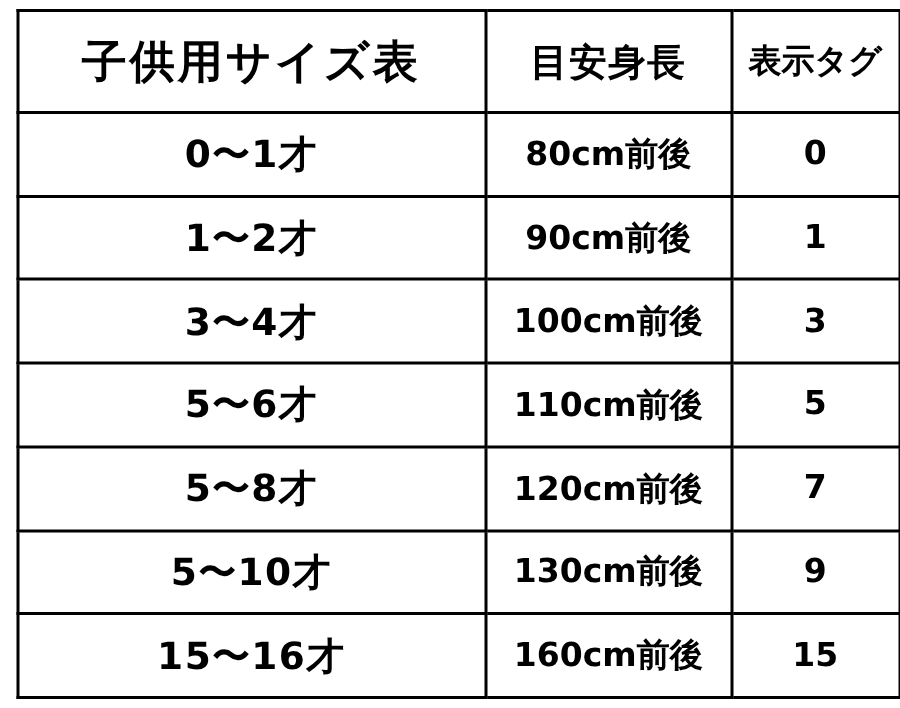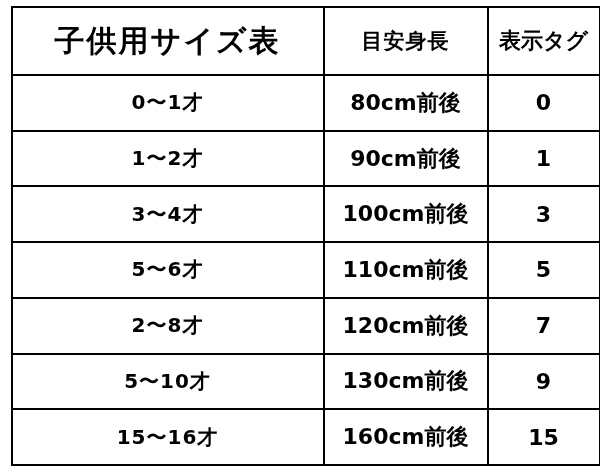--- a/index.html
+++ b/index.html
@@ -45,34 +45,34 @@
   thead th {
     height: 66px;
     font-size: 28px;
     letter-spacing: 1px;
   }
   thead th.head-age {
     font-size: 30px;
     letter-spacing: 2px;
   }
   thead th.head-height {
-    font-size: 21px;
+    font-size: 25px;
     letter-spacing: 1px;
     margin-top: 42px;
   }
   thead th.head-tag {
     font-size: 22px;
     letter-spacing: 0px;
   }
   tbody td {
     height: 43px;
     font-size: 22px;
   }
   tbody td.cell-age {
-    font-size: 20px;
+    font-size: 25px;
     letter-spacing: 1px;
   }
   tbody td.cell-height {
     font-size: 22px;
     letter-spacing: 0px;
     margin-left: 24px;
   }
   tbody td.cell-tag {
     font-size: 22px;
   }
@@ -109,21 +109,21 @@
         <td class="cell-age">3〜4才</td>
         <td class="cell-height">100cm前後</td>
         <td class="cell-tag">3</td>
       </tr>
       <tr>
         <td class="cell-age">5〜6才</td>
         <td class="cell-height">110cm前後</td>
         <td class="cell-tag">5</td>
       </tr>
       <tr>
-        <td class="cell-age">2〜8才</td>
+        <td class="cell-age">5〜8才</td>
         <td class="cell-height">120cm前後</td>
         <td class="cell-tag">7</td>
       </tr>
       <tr>
         <td class="cell-age">5〜10才</td>
         <td class="cell-height">130cm前後</td>
         <td class="cell-tag">9</td>
       </tr>
       <tr>
         <td class="cell-age">15〜16才</td>

